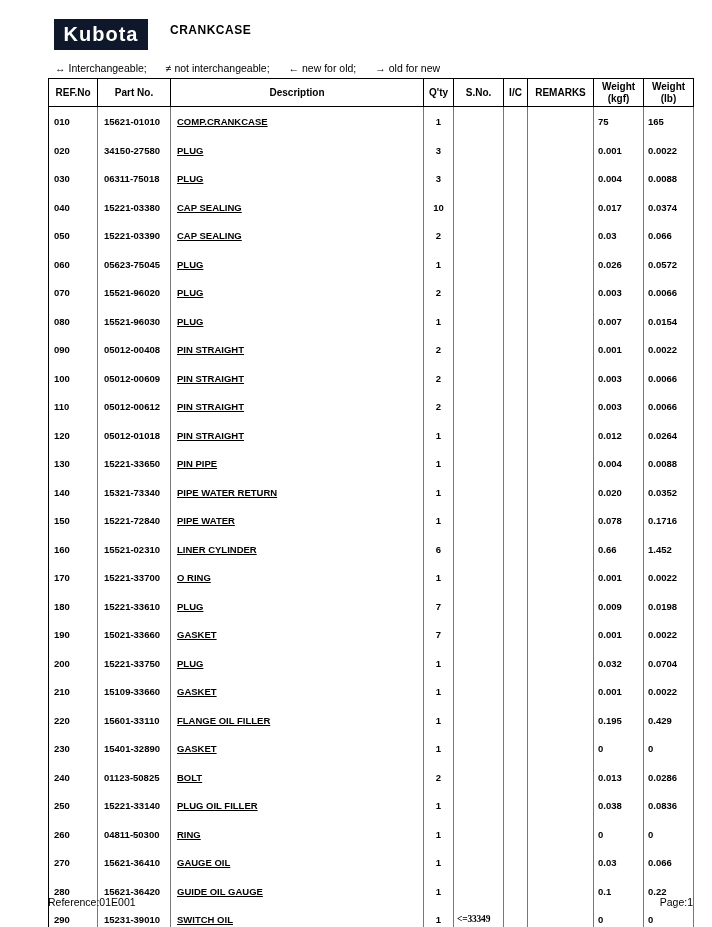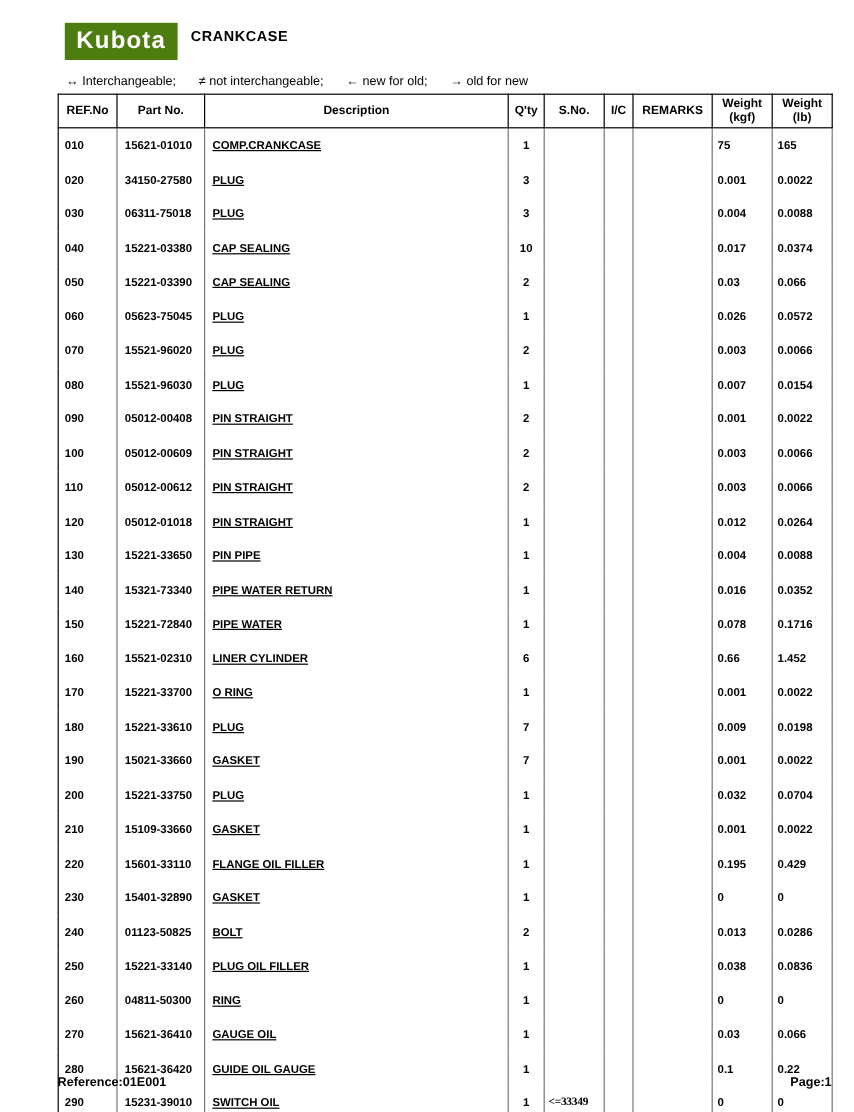--- a/index.html
+++ b/index.html
@@ -7,28 +7,28 @@
     width: 712px; height: 927px;
     background: #ffffff;
     position: relative;
     font-family: "Liberation Sans", sans-serif;
     color: #000;
     overflow: hidden;
   }
   .logo {
     position: absolute; left: 54px; top: 19px;
     width: 94px; height: 31px;
-    background: #4d7c0f;
+    background: #0f172a;
     display: flex; align-items: center; justify-content: center;
   }
   .logo-text {
     color: #fff; font-weight: bold; font-size: 20px; letter-spacing: 1px;
   }
   .page-title {
-    position: absolute; left: 159px; top: 23px;
+    position: absolute; left: 170px; top: 23px;
     font-size: 12px; font-weight: bold; letter-spacing: 0.5px;
   }
   .legend {
     position: absolute; left: 55px; top: 62px;
     font-size: 10.5px; white-space: nowrap;
   }
   .legend-item { margin-right: 16px; }
   .legend-sym { margin-right: 3px; }
   .tablewrap { position: absolute; left: 48px; top: 78px; }
   table.parts {
@@ -54,21 +54,21 @@
   .c-desc { padding-left: 6px; text-decoration: underline; }
   .c-qty  { text-align: center; padding-left: 0; }
   .c-sno  { padding-left: 3px; letter-spacing: -0.2px; font-family: Liberation Serif, serif; }
   .c-ic   { text-align: center; padding-left: 0; }
   .c-remarks { padding-left: 3px; }
   .c-kgf  { padding-left: 4px; }
   .c-lb   { padding-left: 4px; }
   .footer {
     position: absolute; left: 48px; top: 896px; width: 645px;
     display: flex; justify-content: space-between;
-    font-size: 10.5px; font-weight: bold; gap: 38px;
+    font-size: 10.5px; font-weight: normal; gap: 38px;
   }
 </style>
 </head>
 <body>
 
 <div class="logo">
   <span class="logo-text">Kubota</span>
 </div>
 
 <div class="page-title">CRANKCASE</div>
@@ -271,21 +271,21 @@
           <td class="c-lb">0.0088</td>
         </tr>
         <tr>
           <td class="c-ref">140</td>
           <td class="c-part">15321-73340</td>
           <td class="c-desc">PIPE WATER RETURN</td>
           <td class="c-qty">1</td>
           <td class="c-sno"></td>
           <td class="c-ic"></td>
           <td class="c-remarks"></td>
-          <td class="c-kgf">0.016</td>
+          <td class="c-kgf">0.020</td>
           <td class="c-lb">0.0352</td>
         </tr>
         <tr>
           <td class="c-ref">150</td>
           <td class="c-part">15221-72840</td>
           <td class="c-desc">PIPE WATER</td>
           <td class="c-qty">1</td>
           <td class="c-sno"></td>
           <td class="c-ic"></td>
           <td class="c-remarks"></td>

